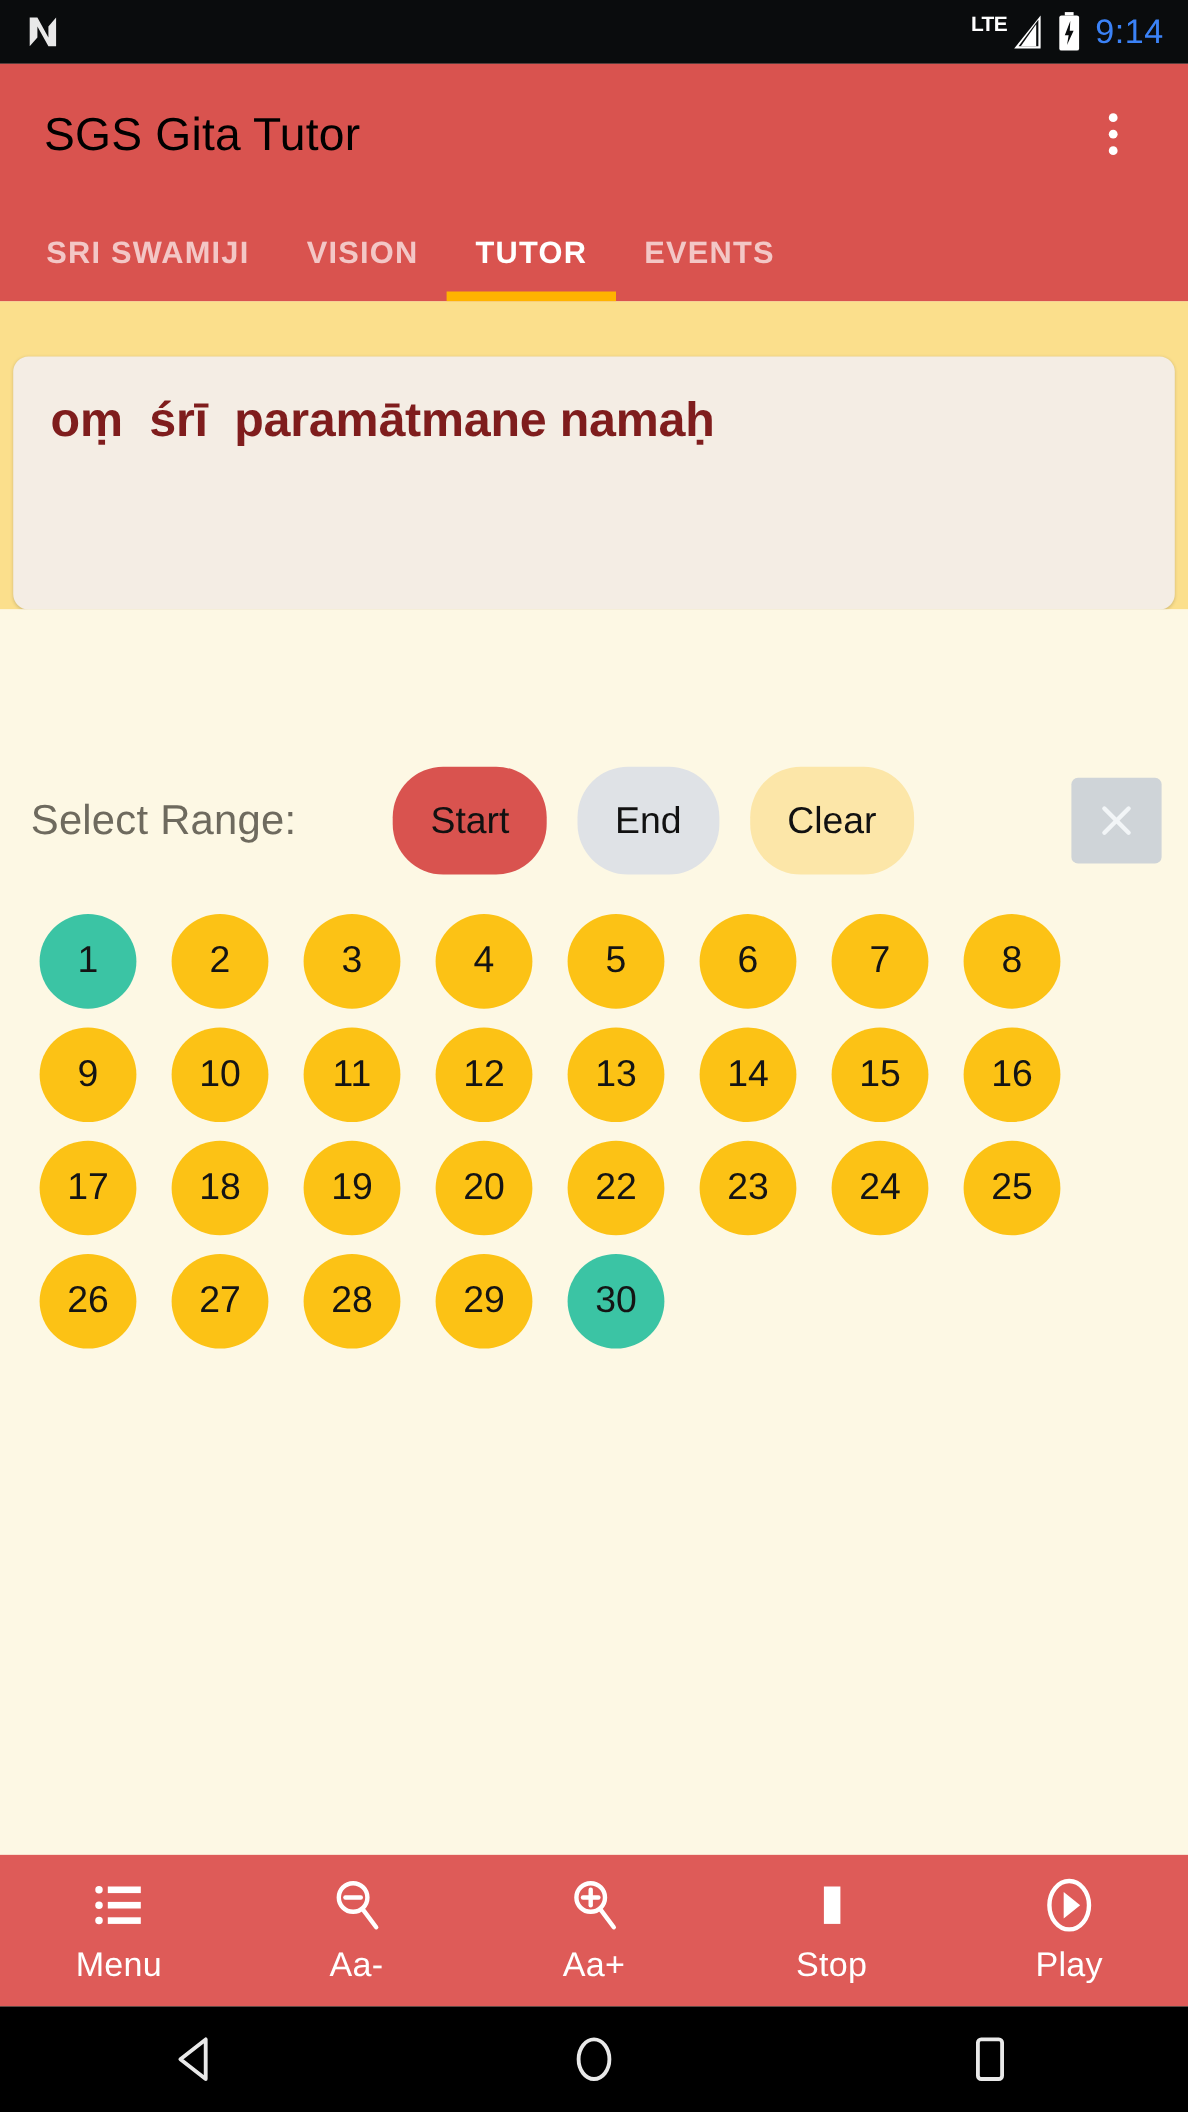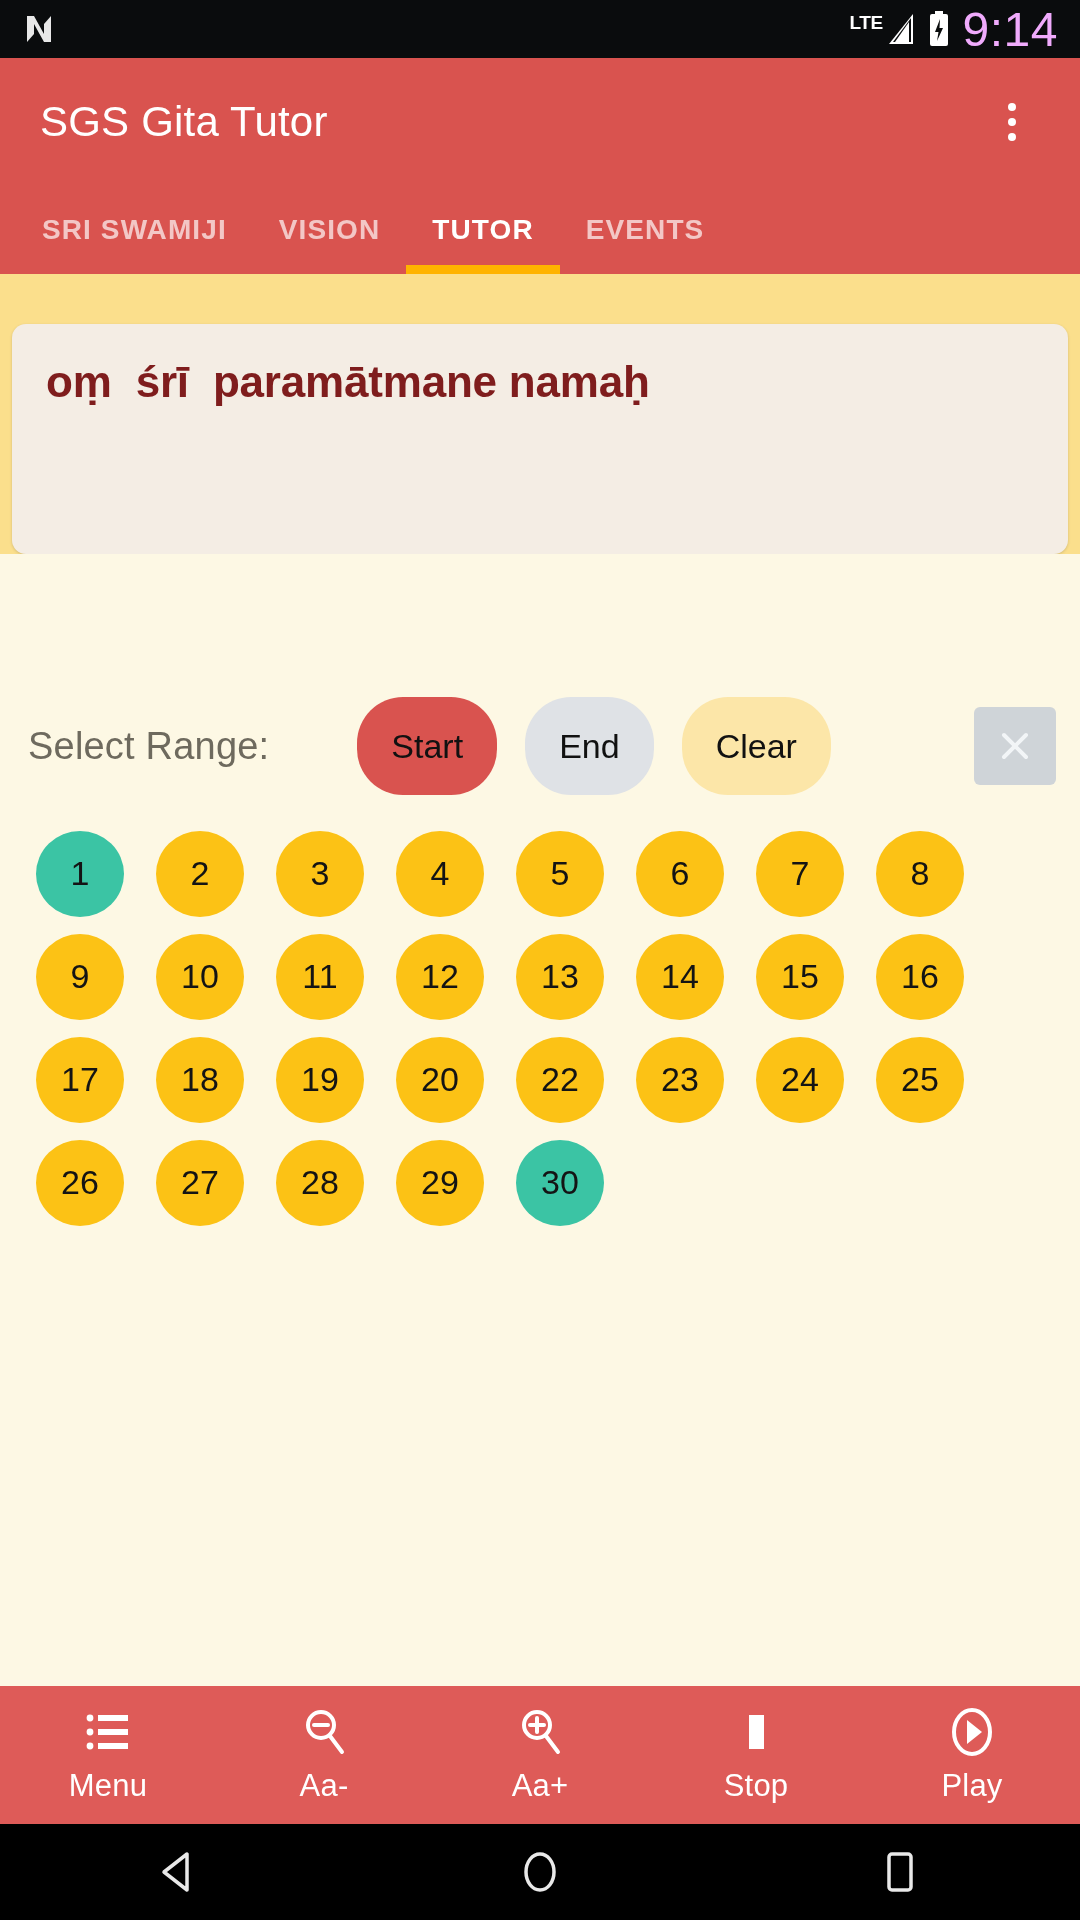--- a/index.html
+++ b/index.html
@@ -26,34 +26,34 @@
   #statusbar .left { display: flex; align-items: center; gap: 14px; }
   #statusbar .right { margin-left: auto; display: flex; align-items: center; gap: 12px; }
   .n-logo { width: 34px; height: 34px; display: block; }
   .lte-wrap { display: flex; align-items: flex-end; gap: 2px; }
   .lte-text {
     color: #fff; font-size: 19px; font-weight: bold;
     line-height: 1; letter-spacing: -0.5px; margin-bottom: 14px;
   }
   .signal { width: 30px; height: 34px; display: block; }
   .batt { width: 24px; height: 36px; display: block; }
-  .clock { color: #f0abfc; font-size: 48px; letter-spacing: 0.5px; }
+  .clock { color: #3b82f6; font-size: 31px; letter-spacing: 0.5px; }
 
   
   #appbar {
     background: #D9534F; flex: 0 0 216px;
     display: flex; flex-direction: column;
     position: relative;
   }
   #appbar-top {
     height: 128px; display: flex; align-items: center;
     padding: 0 40px;
   }
   #app-title {
-    color: #ffffff; font-size: 42px; font-weight: normal;
+    color: #000000; font-size: 42px; font-weight: normal;
     letter-spacing: 0.2px;
   }
   #overflow-btn {
     margin-left: auto; width: 56px; height: 70px;
     display: flex; flex-direction: column; align-items: center;
     justify-content: center; gap: 7px;
   }
   #overflow-btn i { width: 8px; height: 8px; border-radius: 50%; background: #fff; display: block; }
 
   #tabbar { display: flex; align-items: flex-end; height: 88px; padding-left: 16px; }

